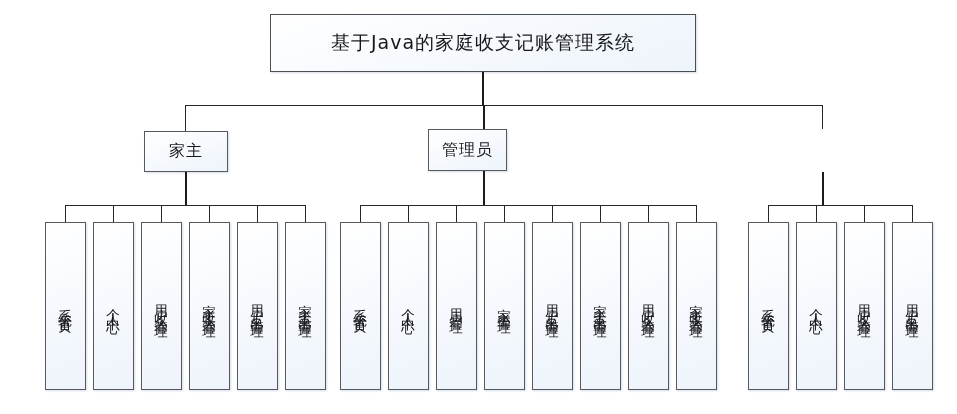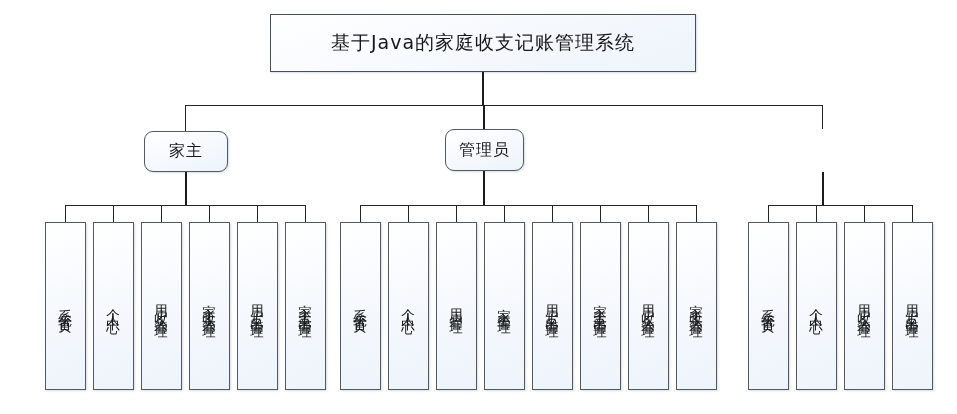--- a/index.html
+++ b/index.html
@@ -55,21 +55,20 @@
 
   .node.root {
     border: 1px solid #4a4f55;
     font-size: 19px;
     letter-spacing: 1px;
   }
 
   .node.mid {
     font-size: 16px;
     letter-spacing: 1px;
-    border-radius: 9px;
   }
 
   .node.leaf {
     font-size: 13.5px;
   }
 
   .leaf-label {
     writing-mode: vertical-rl;
     text-orientation: upright;
     letter-spacing: 4px;
@@ -120,21 +119,21 @@
   <div class="node leaf" style="left:189px; top:222px; width:41px; height:168px;">
     <span class="leaf-label">家主收入管理</span>
   </div>
   <div class="node leaf" style="left:237px; top:222px; width:41px; height:168px;">
     <span class="leaf-label">用户支出管理</span>
   </div>
   <div class="node leaf" style="left:285px; top:222px; width:41px; height:168px;">
     <span class="leaf-label">家主支出管理</span>
   </div>
 
-  <div class="node mid" style="left:445px; top:129px; width:79px; height:42px;">
+  <div class="node mid" style="left:428px; top:129px; width:79px; height:42px;">
     <span>管理员</span>
   </div>
   <div class="vline" style="left:483px; top:171px; height:35px;"></div>
   <div class="hline thin" style="left:360px; top:205px; width:337px; height:1px;"></div>
 
   <div class="vline thin" style="left:360px; top:205px; height:17px;"></div>
   <div class="vline thin" style="left:408px; top:205px; height:17px;"></div>
   <div class="vline thin" style="left:456px; top:205px; height:17px;"></div>
   <div class="vline thin" style="left:504px; top:205px; height:17px;"></div>
   <div class="vline thin" style="left:552px; top:205px; height:17px;"></div>

